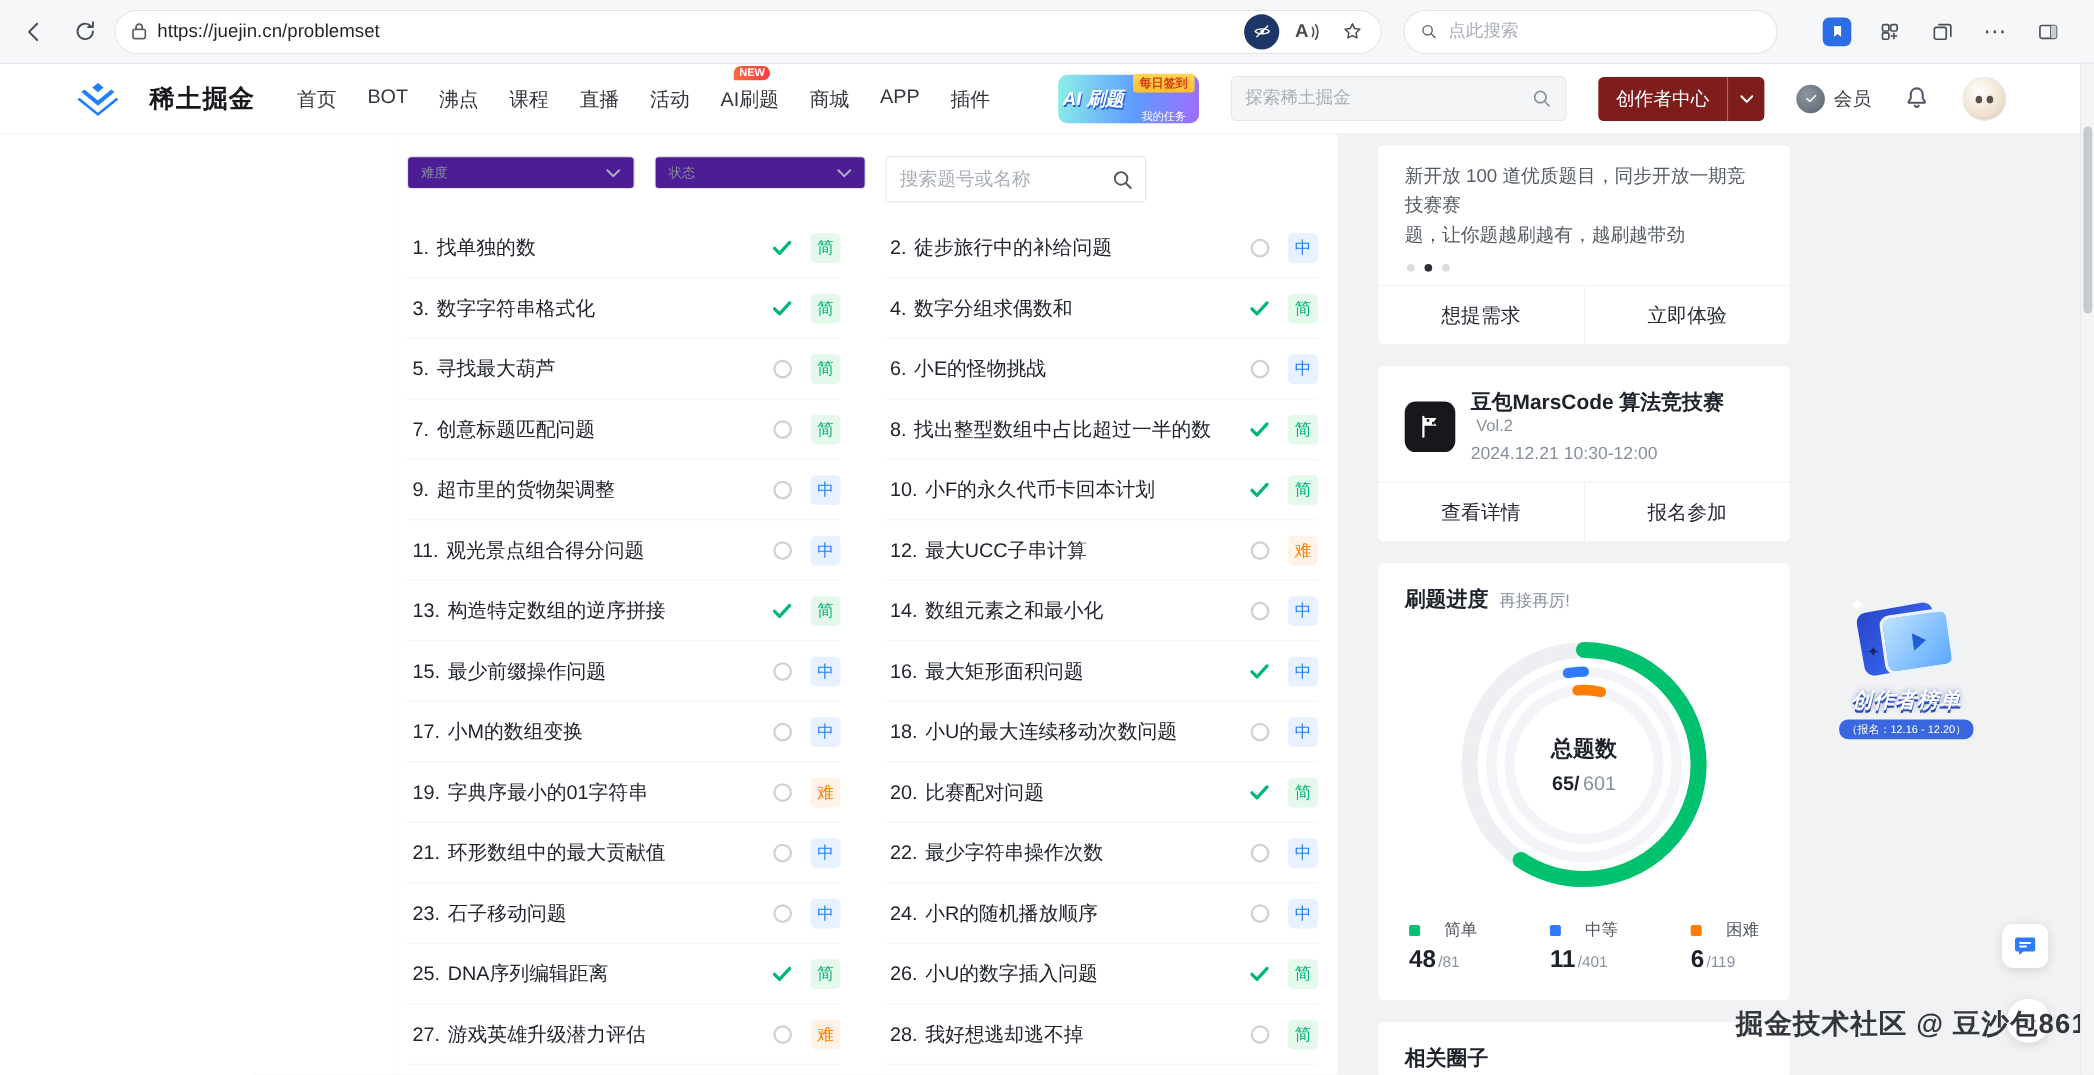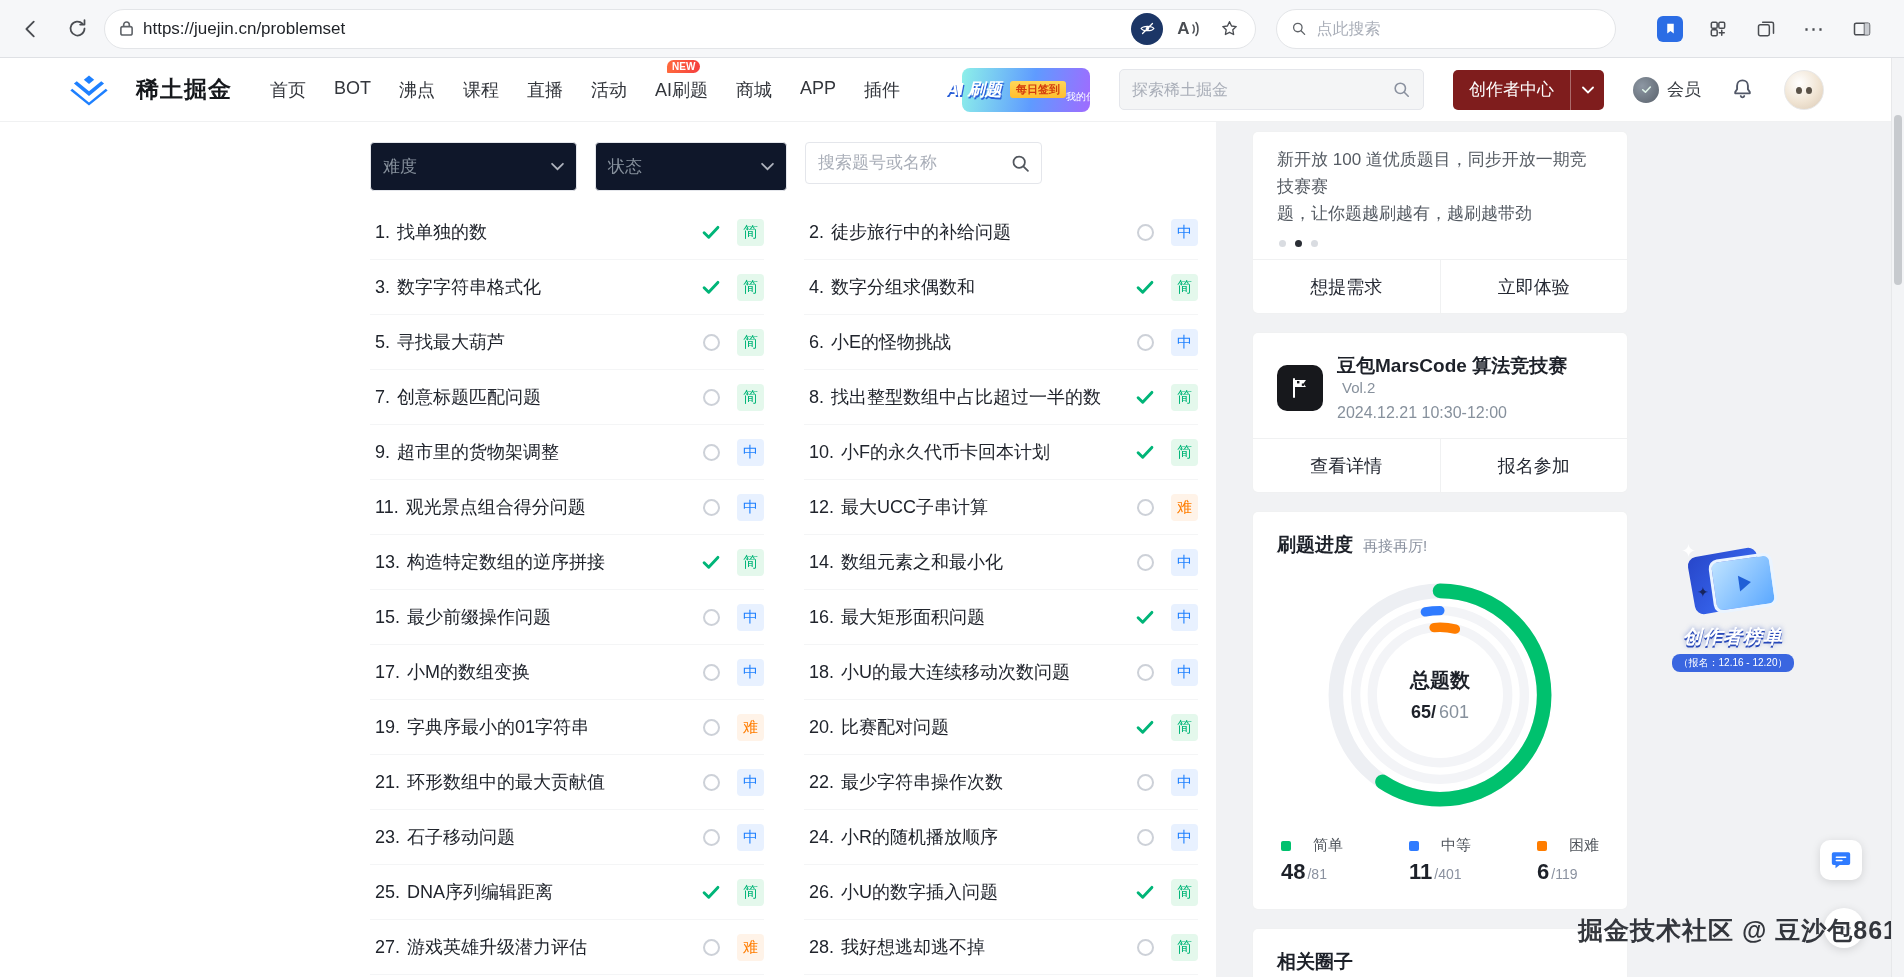--- a/index.html
+++ b/index.html
@@ -29,40 +29,40 @@
 .siteheader{height:64px;background:#fff;border-bottom:1px solid #f0f1f2;display:flex;align-items:center;padding:0 80px 0 70px;position:relative;z-index:30}
 .logo{display:flex;align-items:center;gap:28px;cursor:pointer}
 .brand{font-size:23px;font-weight:700;color:#16181c;letter-spacing:1px}
 .nav{display:flex;gap:24px;margin-left:36px;font-size:18px;color:#33363c}
 .nav-item{position:relative;cursor:pointer;white-space:nowrap;padding:4px 2px}
 .nav-new{position:absolute;top:-14px;left:14px;background:linear-gradient(90deg,#ff6a3d,#f53f3f);color:#fff;font-size:10px;font-weight:700;padding:1px 5px;border-radius:7px 7px 7px 1px}
 .nav-new:empty{display:none}
 .hright{display:flex;align-items:center;gap:29px;margin-left:auto}
 .promo{width:128px;height:44px;border-radius:8px;background:linear-gradient(100deg,#8df0e9,#5f9bff 55%,#a06bff);display:flex;align-items:center;justify-content:center;gap:8px;cursor:pointer;flex:0 0 auto}
 .promo-t{font-size:17px;font-weight:900;font-style:italic;color:#fff;text-shadow:1px 2px 0 #2a5fd8;white-space:nowrap}
-.promo-col{display:flex;flex-direction:row;align-items:center}
+.promo-col{display:flex;flex-direction:column;align-items:center}
 .promo-rb{background:linear-gradient(#ffd659,#ffbe2e);color:#d23c0c;font-size:11px;font-weight:700;padding:1px 6px;border-radius:3px;white-space:nowrap}
 .promo-sub{color:#fff;font-size:10px;margin-top:15px;white-space:nowrap}
 .hsearch{width:305px;height:41px;border:1px solid #e4e6eb;border-radius:5px;background:#f4f5f6;display:flex;align-items:center;padding:0 12px;gap:8px}
 .hsearch input{font-size:16px;flex:1;color:#252933}
 .creator{height:40px;display:flex;border-radius:5px;overflow:hidden;background:#7f1d1d;color:#fff;cursor:pointer;flex:0 0 auto}
 .creator .cmain{display:flex;align-items:center;padding:0 16px;font-size:17px;white-space:nowrap}
 .creator .cdrop{width:34px;display:flex;align-items:center;justify-content:center;border-left:1px solid rgba(255,255,255,.35)}
 .member{display:flex;align-items:center;gap:8px;font-size:17px;color:#3c4046;cursor:pointer;white-space:nowrap}
 .medal{width:26px;height:26px;border-radius:50%;background:radial-gradient(circle at 35% 35%,#8d97a3,#59616b);display:flex;align-items:center;justify-content:center}
 .avatar{width:40px;height:40px;border-radius:50%;background:radial-gradient(circle at 38% 32%,#ffffff,#f0e4d3 55%,#d9c8b4);border:1px solid #e8e8e8;cursor:pointer;flex:0 0 auto;position:relative;overflow:hidden}
 .avatar::before,.avatar::after{content:"";position:absolute;width:6px;height:7px;border-radius:50%;background:#5a5248;top:16px}
 .avatar::before{left:11px}.avatar::after{right:11px}
 
 
 .white-strip{position:absolute;left:0;top:122px;width:358px;height:855px;background:#fff;z-index:1}
 .content{position:absolute;left:358px;top:122px;display:flex;align-items:flex-start;z-index:2}
 .main-card{width:858px;height:855px;background:#fff;padding:20px 10px 0 12px;overflow:hidden}
 .filters{display:flex;gap:18px}
-.fsel{height:49px;border:1px solid #e4e6eb;border-radius:4px;display:flex;align-items:center;justify-content:space-between;padding:0 12px;font-size:17px;color:#86909c;cursor:pointer;background:#0f172a}
+.fsel{height:30px;border:1px solid #e4e6eb;border-radius:4px;display:flex;align-items:center;justify-content:space-between;padding:0 12px;font-size:12px;color:#86909c;cursor:pointer;background:#4c1d95}
 .fsel.w1{width:207px}.fsel.w2{width:192px}
 .fsearch{position:relative;width:237px;height:42px;border:1px solid #e4e6eb;border-radius:4px;background:#fff}
 .fsearch input{width:100%;height:100%;padding:0 38px 0 12px;font-size:17px;color:#252933}
 .fsearch .mag{position:absolute;right:10px;top:10px;cursor:pointer}
 .plist{display:grid;grid-template-columns:394px 394px;column-gap:40px;margin-top:14px}
 .prow{height:55px;display:flex;align-items:center;justify-content:space-between;border-bottom:1px solid #f4f5f6;padding:0 0 0 5px;cursor:pointer}
 .pl{display:flex;gap:7px;align-items:baseline;min-width:0}
 .pno{font-size:18px;color:#20242c;flex:0 0 auto}
 .ptitle{font-size:18px;color:#20242c;white-space:nowrap;overflow:hidden;text-overflow:ellipsis}
 .pr{display:flex;align-items:center;gap:14px;flex:0 0 auto}

